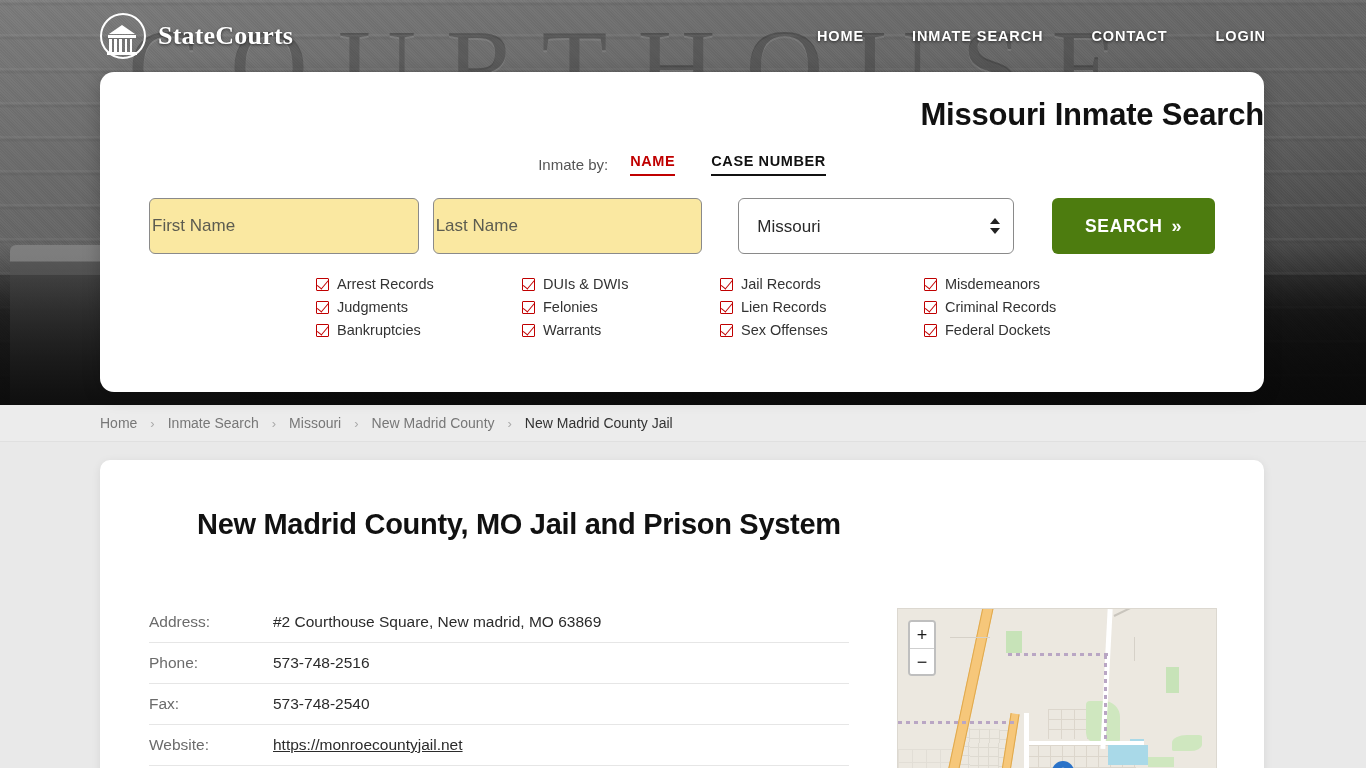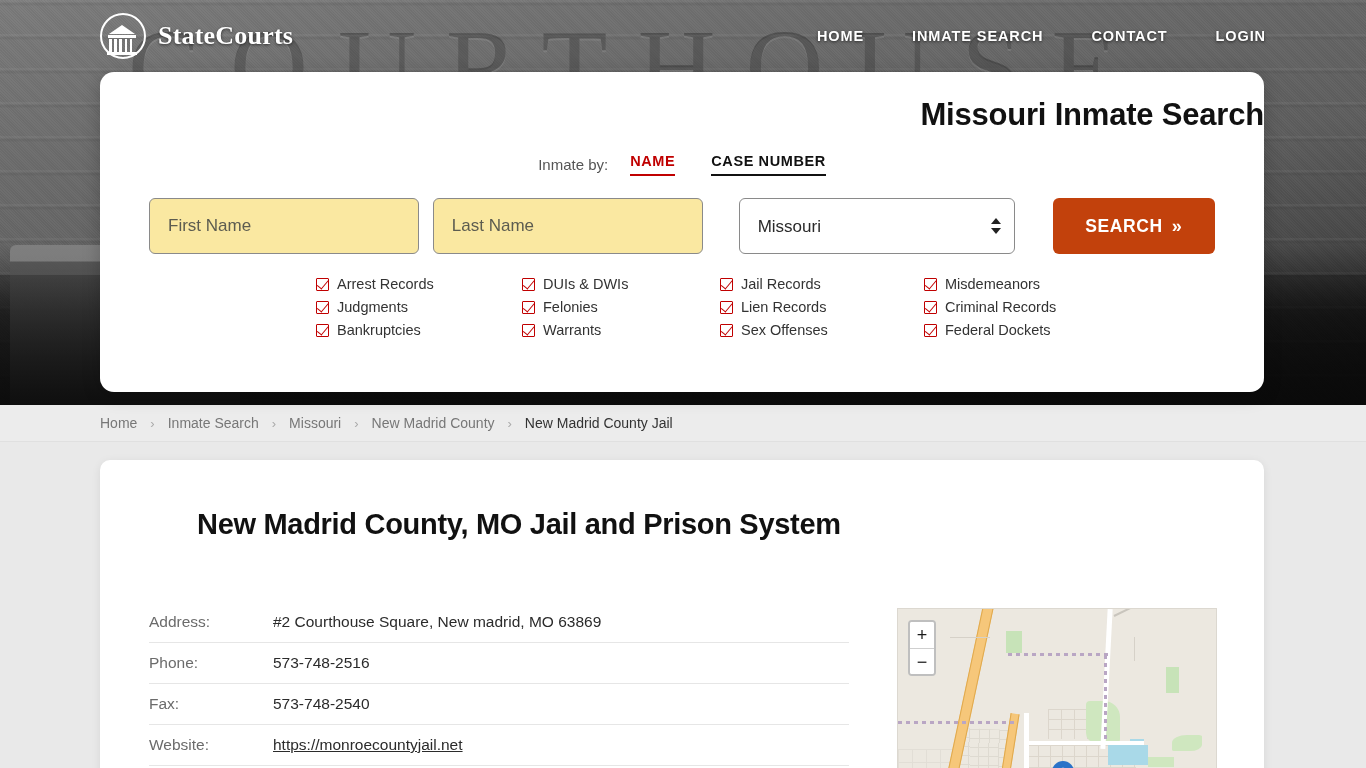--- a/index.html
+++ b/index.html
@@ -149,21 +149,21 @@
     padding: 0 49px;
     margin-top: 22px;
   }
   .inp {
     height: 56px;
     border: 1px solid #8a8a8a;
     border-radius: 6px;
     background: #fae8a1;
     font-size: 17px;
     color: #5c5c50;
-    padding: 0 18px;
+    padding: 0 2px;
     font-family: "Liberation Sans", sans-serif;
   }
   .inp::placeholder { color: #5c5c50; opacity: 1; }
   .inp.first { width: 275px; }
   .inp.last  { width: 275px; }
   .sel-wrap { position: relative; width: 276px; margin-left: 22px; }
   .sel {
     width: 276px; height: 56px;
     border: 1px solid #8a8a8a; border-radius: 6px;
     background: #fff; color: #2a2a2a;
@@ -178,21 +178,21 @@
   .sel-arrows i {
     display: block; width: 0; height: 0;
     border-left: 5px solid transparent; border-right: 5px solid transparent;
   }
   .sel-arrows i.up   { border-bottom: 6px solid #222; }
   .sel-arrows i.down { border-top: 6px solid #222; }
 
   .search-btn {
     margin-left: 24px;
     width: 166px; height: 56px;
-    background: #c2410c;
+    background: #4d7c0f;
     color: #fff; border: none; border-radius: 6px;
     font-size: 17.5px; font-weight: 700; letter-spacing: .6px;
     cursor: pointer;
     display: flex; align-items: center; justify-content: center; gap: 9px;
     font-family: "Liberation Sans", sans-serif;
   }
   .search-btn .chev { font-size: 18px; font-weight: 700; }
 
   .checks {
     display: grid;

